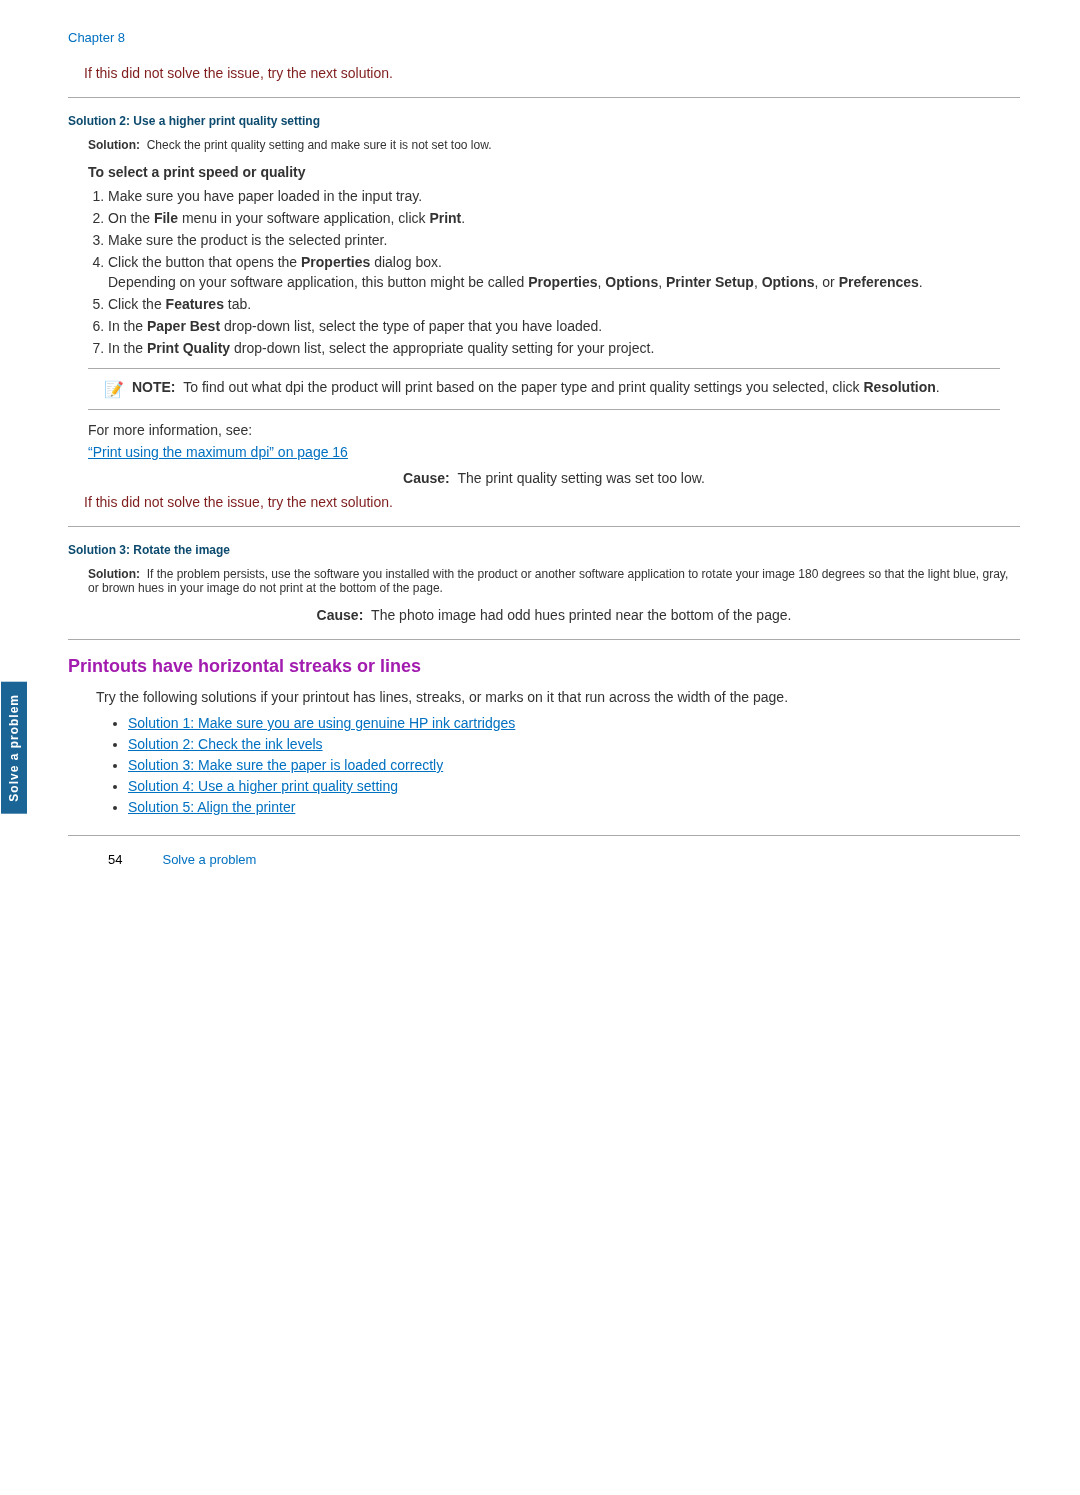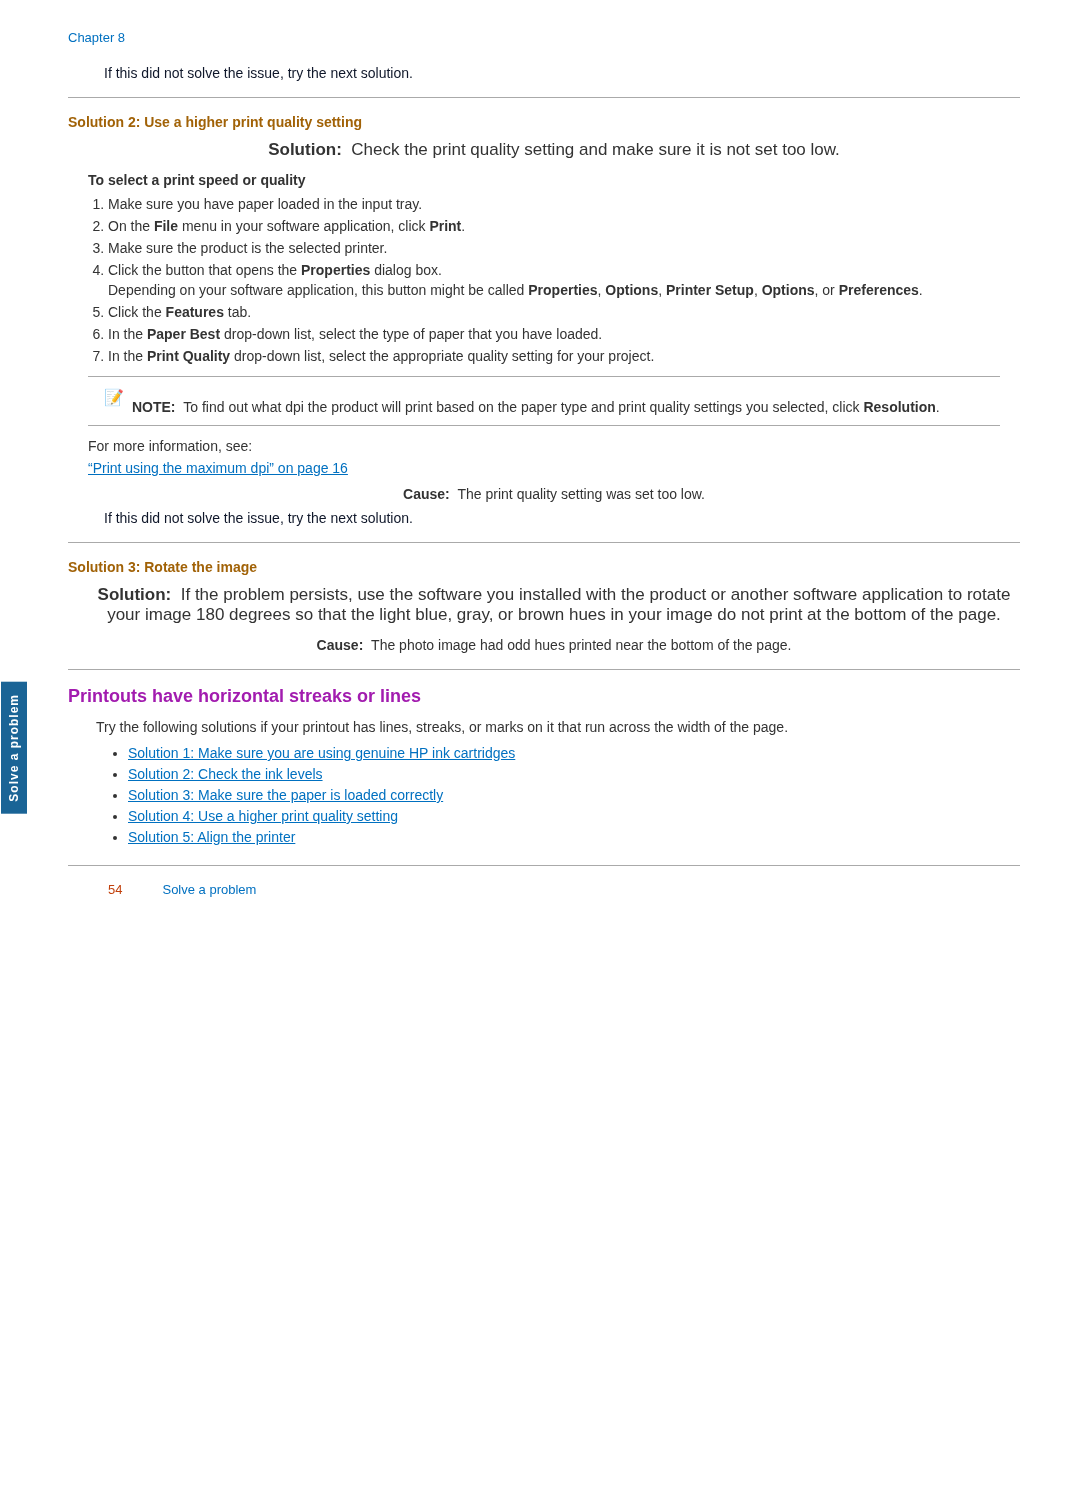--- a/index.html
+++ b/index.html
@@ -56,50 +56,49 @@
     
     .chapter-header {
       color: #0070c0;
       font-size: 13px;
       margin-bottom: 20px;
     }
 
     
     .intro-text {
       font-size: 14px;
-      color: #0f172a;
+      color: #7f1d1d;
       margin-bottom: 16px;
-      margin-left: 36px;
+      margin-left: 16px;
     }
 
     
     .divider {
       border: none;
       border-top: 1px solid #aaa;
       margin: 16px 0;
     }
 
     
     .solution-heading {
-      color: #a16207;
-      font-size: 14px;
+      color: #0c4a6e;
+      font-size: 12px;
       font-weight: bold;
       margin-bottom: 10px;
     }
 
     
     .solution-label {
       font-weight: bold;
     }
 
     .solution-text {
-      font-size: 17px;
+      font-size: 12px;
       margin-bottom: 12px;
       margin-left: 20px;
-      text-align: center;
     }
 
     
     .bold-subheading {
       font-weight: bold;
       font-size: 14px;
       margin-bottom: 8px;
       margin-left: 20px;
     }
 
@@ -133,21 +132,20 @@
 
     .note-icon {
       font-size: 16px;
       color: #555;
       flex-shrink: 0;
       margin-top: 1px;
     }
 
     .note-content {
       flex: 1;
-      margin-top: 12px;
     }
 
     
     .print-quality-text {
       font-size: 14px;
       margin-left: 20px;
       margin-bottom: 8px;
     }
 
     
@@ -191,21 +189,21 @@
       justify-content: flex-start;
       align-items: center;
       padding: 16px 40px;
       border-top: 1px solid #aaa;
       margin-top: 20px;
       gap: 40px;
     }
 
     .footer-page-num {
       font-size: 13px;
-      color: #c2410c;
+      color: #000000;
     }
 
     .footer-section {
       font-size: 13px;
       color: #0070c0;
     }
 
     b {
       font-weight: bold;
     }

